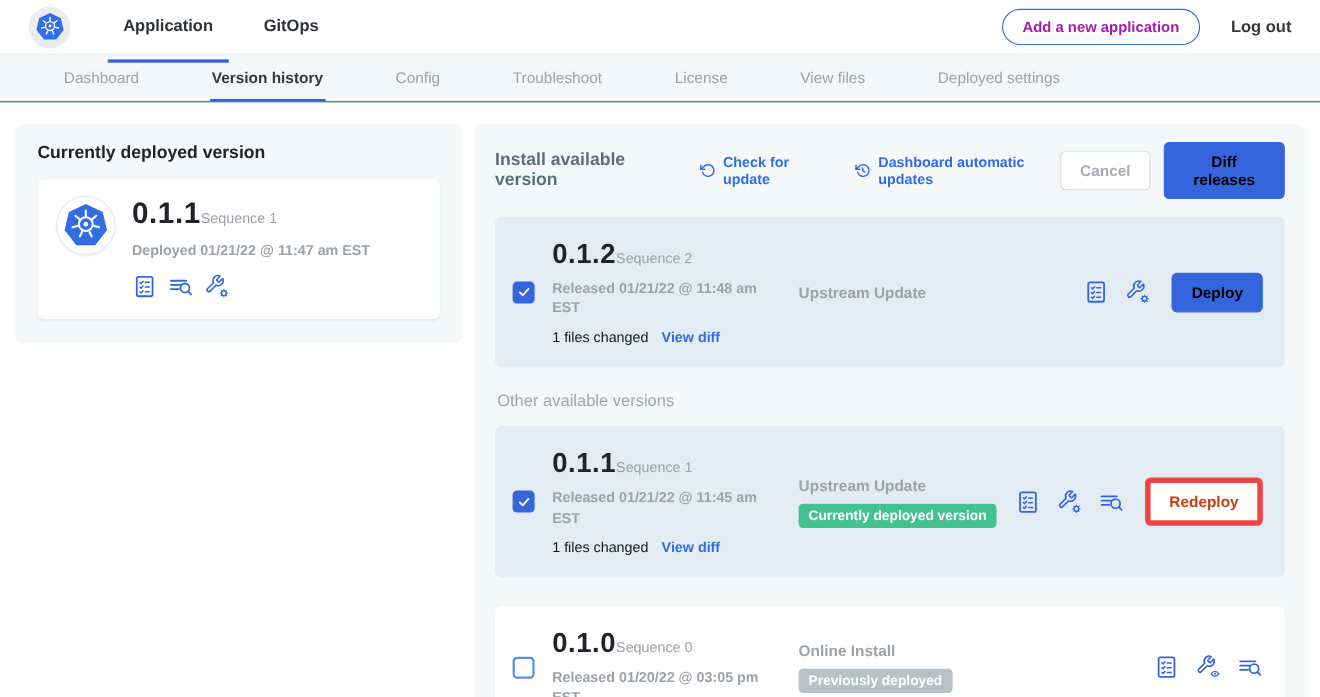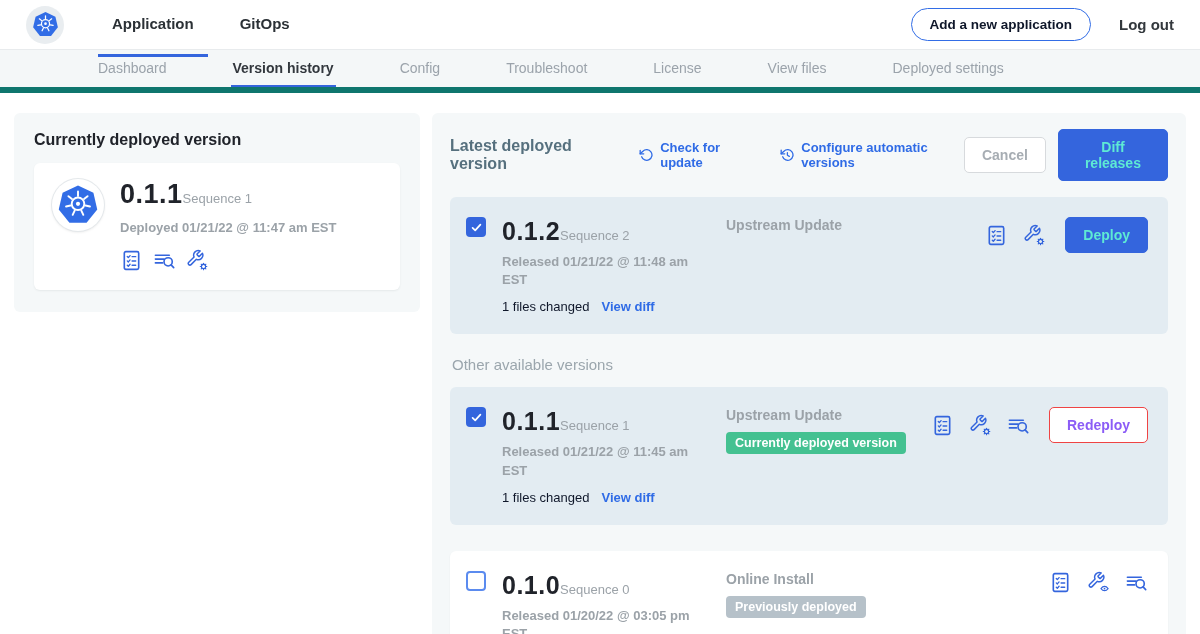--- a/index.html
+++ b/index.html
@@ -11,28 +11,28 @@
     border-bottom: 1px solid #e8ebed; background: #fff; }
   .logo-circle { width: 38px; height: 38px; border-radius: 50%; background: #e9edf0;
     display: flex; align-items: center; justify-content: center; margin-right: 34px; flex: 0 0 auto; }
   .logo-circle svg { width: 27px; height: 27px; }
   .top-tab { height: 64px; display: flex; align-items: center; padding: 0 14px;
     font-size: 15px; font-weight: 700; color: #2b3136; cursor: pointer;
     border-bottom: 3px solid transparent; }
   .top-tab.active { border-bottom-color: #3465dd; }
   .top-tab + .top-tab { margin-left: 18px; }
   .topbar-right { margin-left: auto; display: flex; align-items: center; gap: 28px; }
-  .pill-btn { background: #fff; border: 1px solid #326de6; color: #0f172a; font-weight: 700;
+  .pill-btn { background: #fff; border: 1px solid #326de6; color: #a21caf; font-weight: 700;
     font-size: 13.5px; padding: 8px 18px; border-radius: 18px; cursor: pointer;
     font-family: "Liberation Sans", sans-serif; }
   .logout { font-size: 15px; color: #33383d; font-weight: 700; cursor: pointer; }
 
   
-  .subnav { height: 43px; background: #f4f7f8; border-bottom: 6px solid #0f766e;
-    display: flex; padding-left: 96px; gap: 62px; }
+  .subnav { height: 43px; background: #f4f7f8; border-bottom: 1px solid #0f766e;
+    display: flex; padding-left: 56px; gap: 62px; }
   .subnav-item { font-size: 14px; color: #9ba3ab; display: flex; align-items: center;
     cursor: pointer; border-bottom: 2px solid transparent; padding: 0 2px; }
   .subnav-item.active { color: #32373d; font-weight: 700; border-bottom-color: #3465dd; }
 
   
   .main { display: flex; align-items: flex-start; gap: 12px; padding: 20px 14px 0 14px; }
   .panel { background: #f5f8f9; border-radius: 6px; }
 
   
   .deployed-card { width: 406px; padding: 18px 20px 22px; flex: 0 0 auto; }
@@ -54,24 +54,24 @@
   
   .latest-panel { flex: 1; padding: 16px 18px 18px; }
   .latest-header { display: flex; align-items: center; margin-bottom: 16px; }
   .latest-title { font-size: 16px; font-weight: 600; color: #56707e; }
   .hdr-link { display: flex; align-items: center; gap: 7px; color: #2f6be6;
     font-size: 13px; font-weight: 700; margin-left: 26px; cursor: pointer; }
   .hdr-link svg { width: 16px; height: 16px; }
   .btn { font-family: "Liberation Sans", sans-serif; font-size: 14px; font-weight: 700;
     border-radius: 5px; padding: 9px 17px; cursor: pointer; }
   .btn-gray { background: #fff; color: #a7adb3; border: 1px solid #d7dadd; margin-left: auto; }
-  .btn-blue { background: #3465dd; color: #5eead4; border: 1px solid #3465dd; margin-left: 12px; }
-  .btn-outline { background: #fff; color: #8b5cf6; border: 1px solid #ef4444; }
-
-  .version-row { border-radius: 6px; padding: 20px 16px; display: flex; align-items: flex-start; gap: 16px; }
+  .btn-blue { background: #3465dd; color: #000000; border: 1px solid #3465dd; margin-left: 12px; }
+  .btn-outline { background: #fff; color: #c2410c; border: 5px solid #ef4444; }
+
+  .version-row { border-radius: 6px; padding: 20px 16px; display: flex; align-items: center; gap: 16px; }
   .version-row.highlight { background: #e3ecf2; }
   .version-row.plain { background: #fff; box-shadow: 0 1px 2px rgba(50,60,70,.07); }
   .checkbox { width: 20px; height: 20px; border-radius: 4px; flex: 0 0 auto; cursor: pointer;
     display: flex; align-items: center; justify-content: center; }
   .checkbox.checked { background: #3465dd; }
   .checkbox.unchecked { background: #fff; border: 2px solid #5b8bef; }
   .checkbox svg { width: 13px; height: 13px; }
   .ver-col { width: 208px; flex: 0 0 auto; }
   .ver-col .ver-big { font-size: 25px; }
   .released { margin-top: 7px; max-width: 195px; }
@@ -228,32 +228,32 @@
           <span class="a-icon"><svg>
                 <use href="#icon-wrench-gear"></use>
               </svg></span>
         </div>
       </div>
     </div>
   </div>
 
   <div class="panel latest-panel">
     <div class="latest-header">
-      <span class="latest-title">Latest deployed version</span>
+      <span class="latest-title">Install available version</span>
       <span class="hdr-link">
         <svg>
             <use href="#icon-refresh"></use>
           </svg>
         <span>Check for update</span>
       </span>
       <span class="hdr-link">
         <svg>
             <use href="#icon-schedule"></use>
           </svg>
-        <span>Configure automatic versions</span>
+        <span>Dashboard automatic updates</span>
       </span>
       <button class="btn btn-gray">Cancel</button>
       <button class="btn btn-blue">Diff releases</button>
     </div>
 
     <div class="version-row highlight">
       <span class="checkbox checked">
         <svg>
             <use href="#icon-check"></use>
           </svg>

